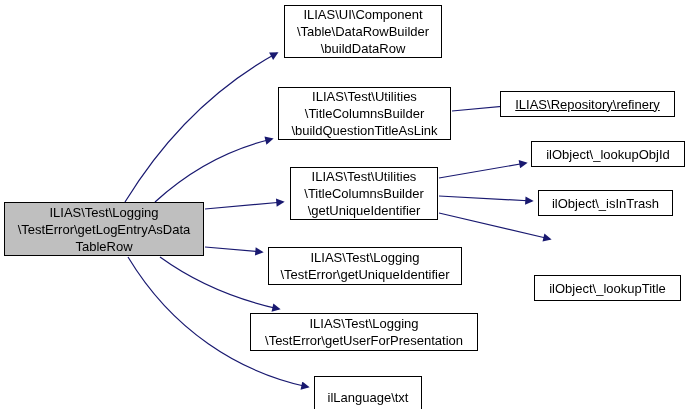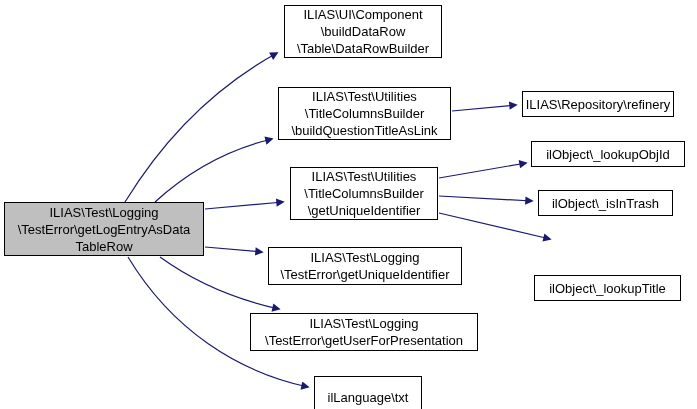--- a/index.html
+++ b/index.html
@@ -65,22 +65,22 @@
   </svg>
 
   <div class="node root" style="left:4px;top:202px;width:200px;height:54px;">
     <span>ILIAS\Test\Logging</span>
     <span>\TestError\getLogEntryAsData</span>
     <span>TableRow</span>
   </div>
 
   <div class="node" style="left:284px;top:5px;width:158px;height:53px;">
     <span>ILIAS\UI\Component</span>
+    <span>\Table\DataRowBuilder</span>
     <span>\buildDataRow</span>
-    <span>\Table\DataRowBuilder</span>
   </div>
 
   <div class="node" style="left:278px;top:87px;width:173px;height:53px;">
     <span>ILIAS\Test\Utilities</span>
     <span>\TitleColumnsBuilder</span>
     <span>\buildQuestionTitleAsLink</span>
   </div>
 
   <div class="node" style="left:290px;top:167px;width:148px;height:53px;">
     <span>ILIAS\Test\Utilities</span>
@@ -95,21 +95,21 @@
 
   <div class="node" style="left:250px;top:313px;width:228px;height:38px;">
     <span>ILIAS\Test\Logging</span>
     <span>\TestError\getUserForPresentation</span>
   </div>
 
   <div class="node" style="left:314px;top:376px;width:108px;height:42px;">
     <span>ilLanguage\txt</span>
   </div>
 
-  <div class="node" style="left:522px;top:91px;width:152px;height:26px;">
+  <div class="node" style="left:500px;top:91px;width:175px;height:26px;text-decoration:underline;">
     <span>ILIAS\Repository\refinery</span>
   </div>
 
   <div class="node" style="left:531px;top:141px;width:154px;height:26px;">
     <span>ilObject\_lookupObjId</span>
   </div>
 
   <div class="node" style="left:538px;top:190px;width:135px;height:26px;">
     <span>ilObject\_isInTrash</span>
   </div>

